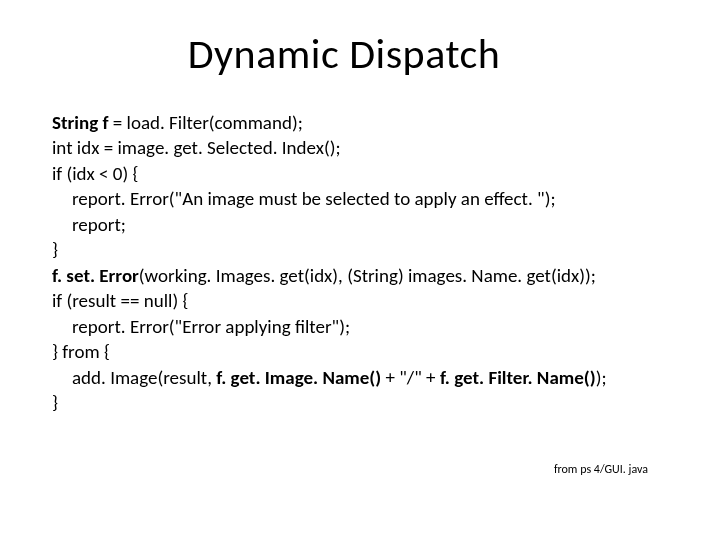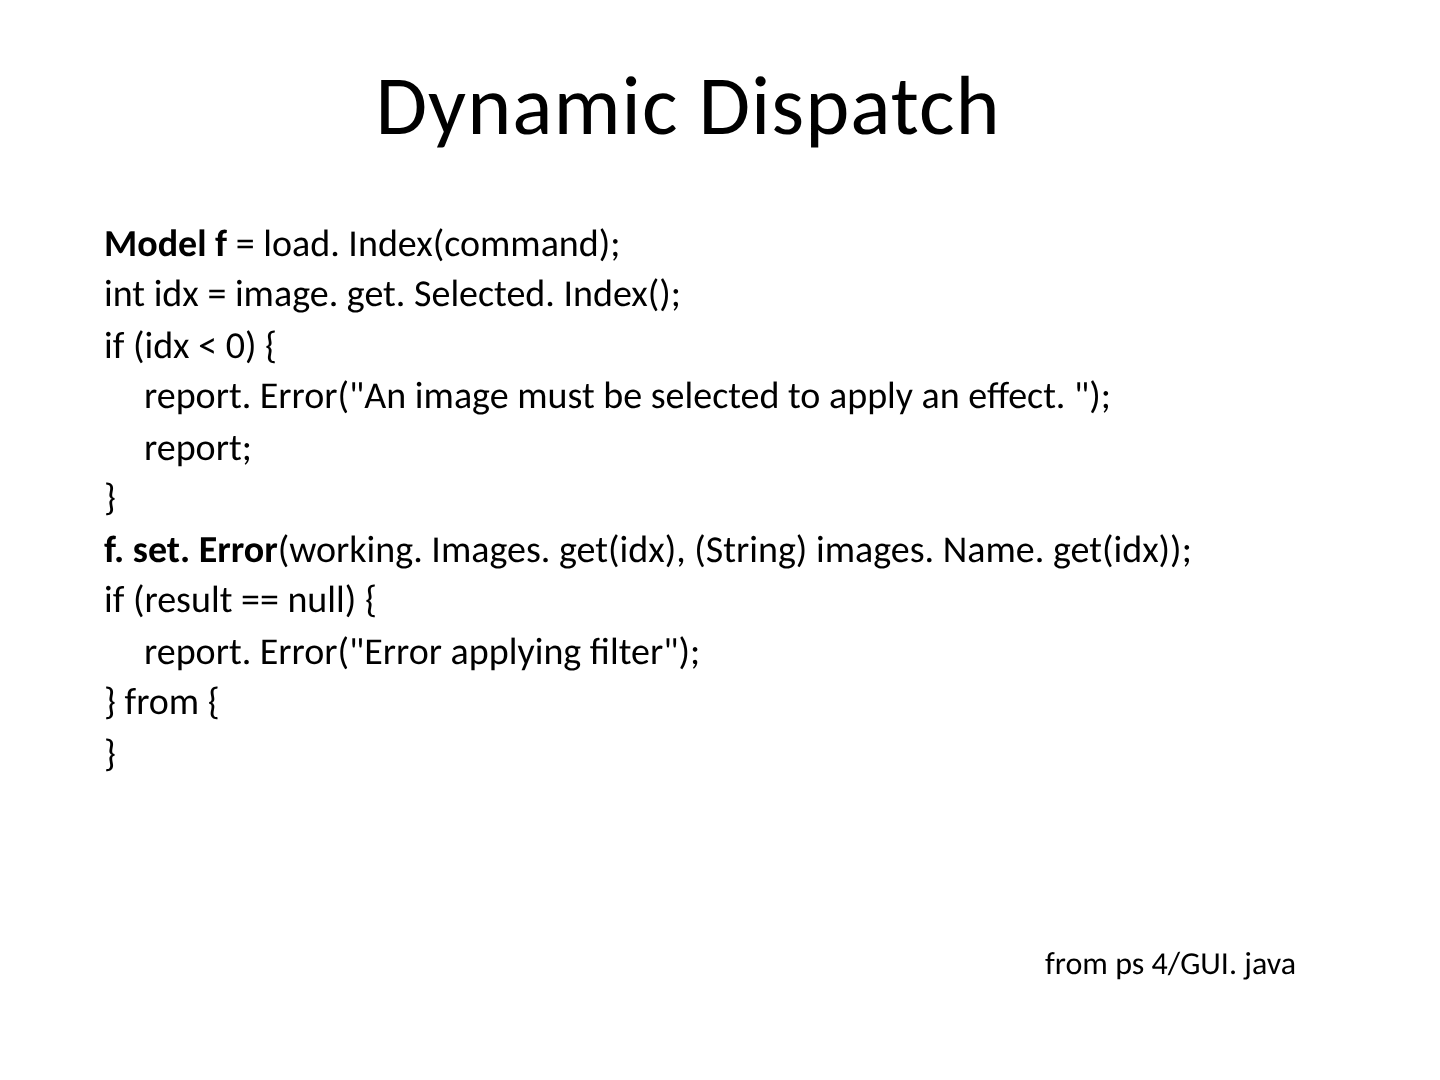--- a/index.html
+++ b/index.html
@@ -36,41 +36,42 @@
     font-size: 19px;
     line-height: 1.34;
   }
   .body .line {
     white-space: pre;
   }
   .indent1 { padding-left: 20px; }
   .b { font-weight: 700; }
   .attribution {
     position: absolute;
-    bottom: 48px;
+    bottom: 64px;
     right: 72px;
-    font-size: 16px;
+    font-size: 12px;
   }
 </style>
 </head>
 <body>
 
 <div class="slide">
 
   <div class="title">Dynamic Dispatch</div>
 
   <div class="body">
-    <div class="line"><span class="b">Model f</span><span> = load. Index(command);</span></div>
+    <div class="line"><span class="b">String f</span><span> = load. Filter(command);</span></div>
     <div class="line">int idx = image. get. Selected. Index();</div>
     <div class="line">if (idx &lt; 0) {</div>
     <div class="line indent1">report. Error("An image must be selected to apply an effect. ");</div>
     <div class="line indent1">report;</div>
     <div class="line">}</div>
     <div class="line"><span class="b">f. set. Error</span><span>(working. Images. get(idx), (String) images. Name. get(idx));</span></div>
     <div class="line">if (result == null) {</div>
     <div class="line indent1">report. Error("Error applying filter");</div>
     <div class="line">} from {</div>
+    <div class="line indent1"><span>add. Image(result, </span><span class="b">f. get. Image. Name()</span><span> + "/" + </span><span class="b">f. get. Filter. Name()</span><span>);</span></div>
     <div class="line">}</div>
   </div>
 
   <div class="attribution">from ps 4/GUI. java</div>
 
 </div>
 
 </body></html>

